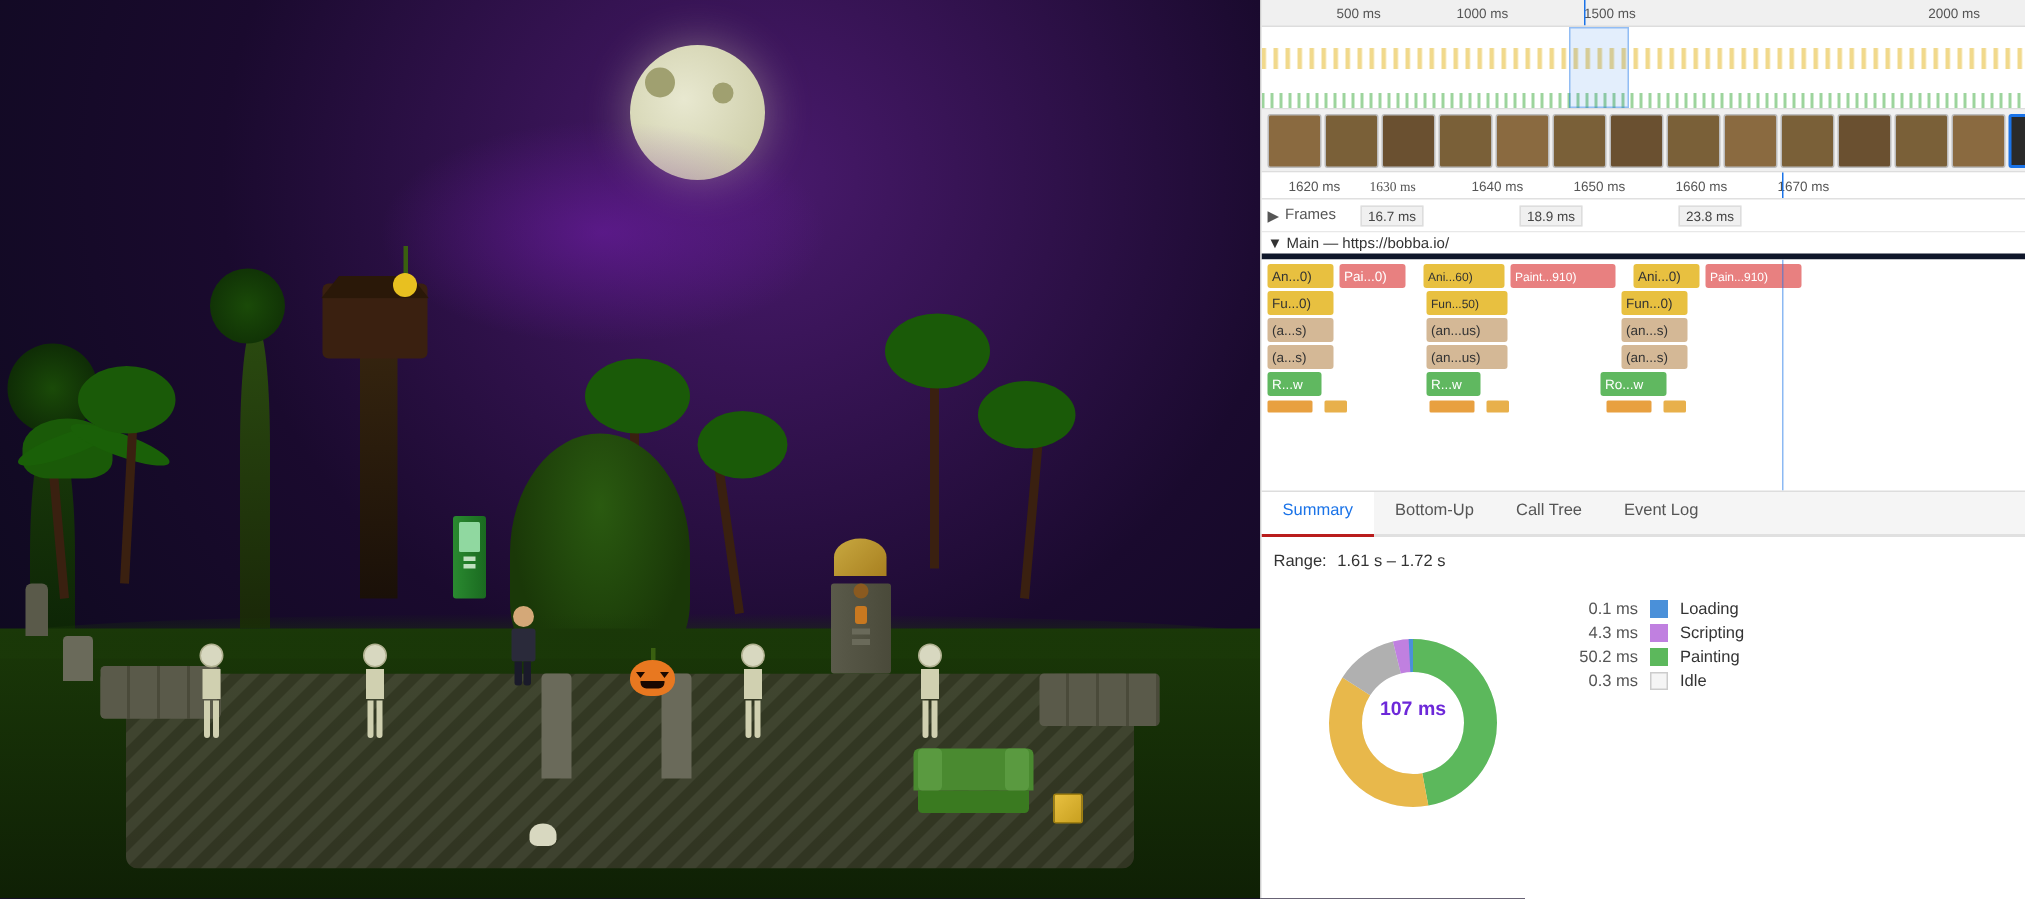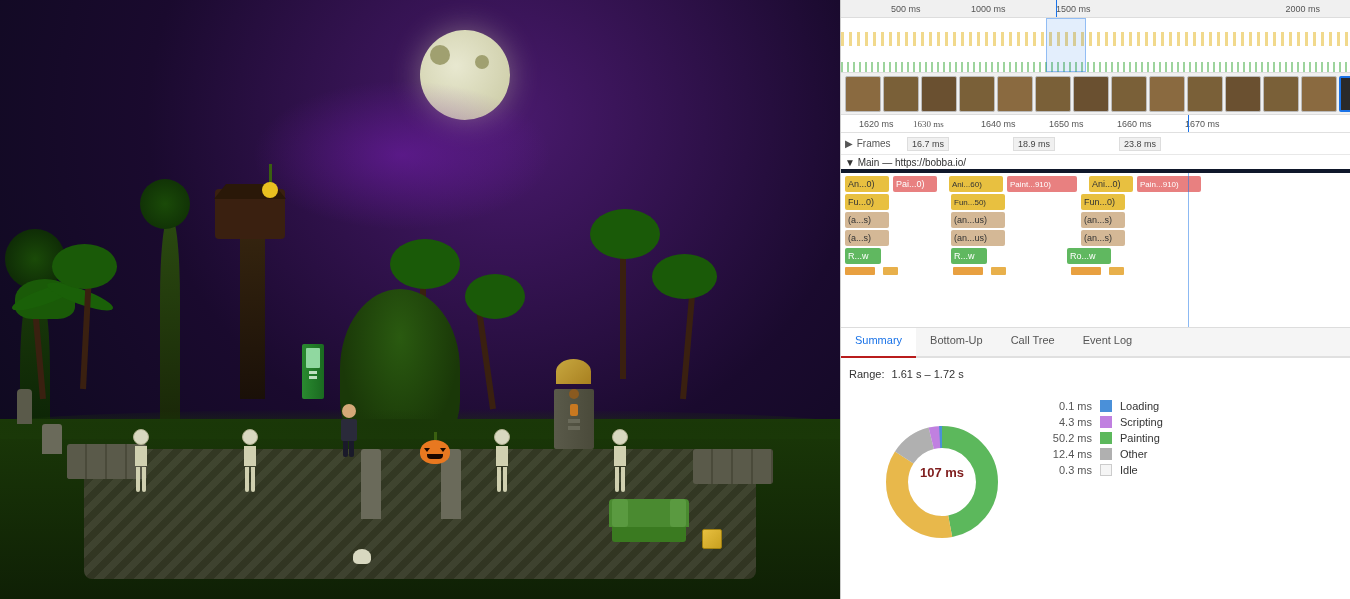--- a/index.html
+++ b/index.html
@@ -250,21 +250,21 @@
       height: 140px;
     }
 
     .donut-center-label {
       position: absolute;
       top: 50%;
       left: 50%;
       transform: translate(-50%, -15%);
       font-size: 13px;
       font-weight: bold;
-      color: #7f1d1d;
+      color: #6d28d9;
       text-align: center;
     }
 
     
     .legend {
       flex: 1;
       padding-top: 30px;
       display: flex;
       flex-direction: column;
       gap: 4px;
@@ -663,25 +663,20 @@
         <span class="legend-ms">4.3 ms</span>
         <div class="legend-color" style="background:#c080e0;"></div>
         <span>Scripting</span>
       </div>
       <div class="legend-row">
         <span class="legend-ms">50.2 ms</span>
         <div class="legend-color" style="background:#5cb85c;"></div>
         <span>Painting</span>
       </div>
       <div class="legend-row">
-        <span class="legend-ms">12.4 ms</span>
-        <div class="legend-color" style="background:#b0b0b0;"></div>
-        <span>Other</span>
-      </div>
-      <div class="legend-row">
         <span class="legend-ms">0.3 ms</span>
         <div class="legend-color" style="background:#f5f5f5;border:1px solid #ccc;"></div>
         <span>Idle</span>
       </div>
     </div>
 
   </div>
 
 </div>
 

